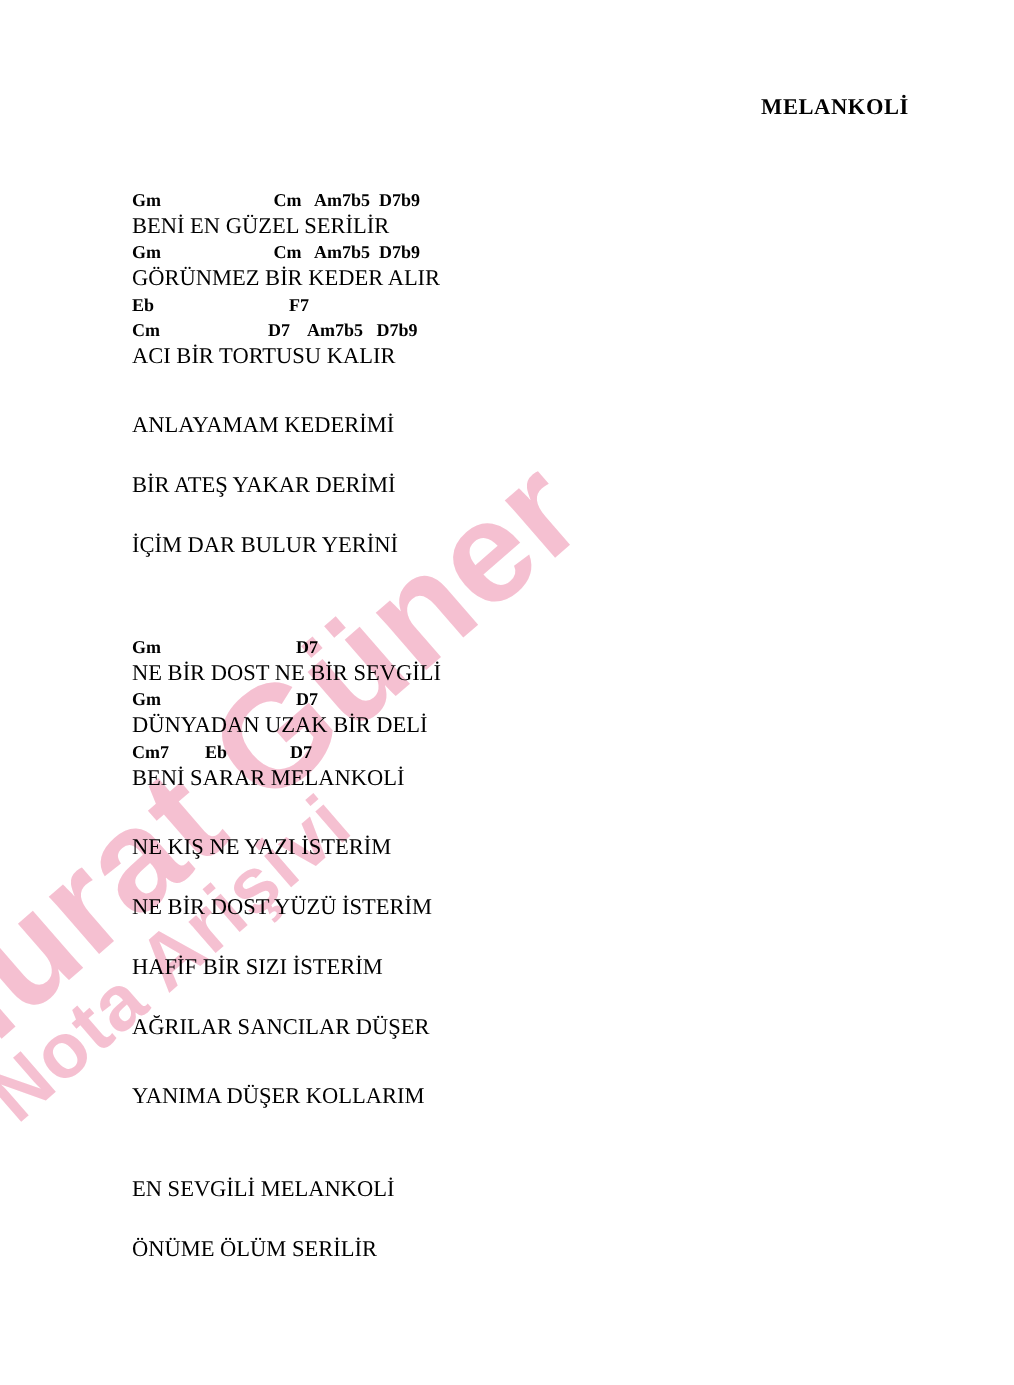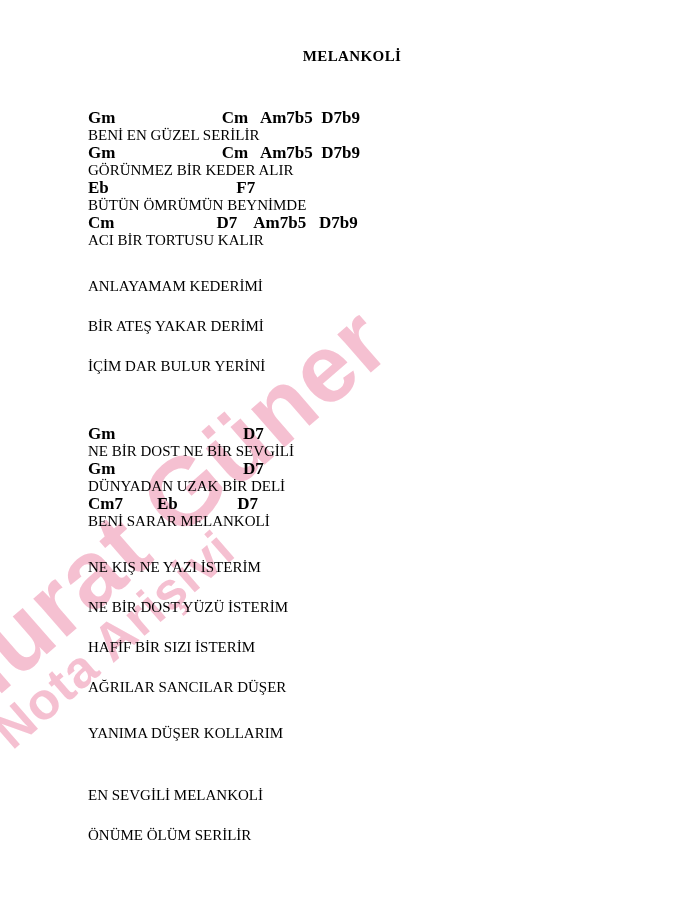--- a/index.html
+++ b/index.html
@@ -57,34 +57,34 @@
     transform: rotate(-41deg);
     letter-spacing: 1px;
   }
 
   .content {
     position: relative;
     z-index: 10;
   }
 
   .doc-title {
-    text-align: center;
+    text-align: right;
     font-weight: bold;
     font-size: 15px;
     letter-spacing: 0.4px;
-    margin: 0 0 0 0;
+    margin: 16px 0 0 0;
     padding-left: 10px;
   }
 
   .spacer-lg { height: 44px; }
   .spacer-md { height: 28px; }
 
   .chords {
     font-weight: bold;
-    font-size: 17px;
+    font-size: 12px;
     line-height: 17px;
     white-space: pre;
     font-family: "Liberation Serif", serif;
   }
   .lyric {
     font-size: 15px;
     line-height: 18px;
     white-space: pre;
     font-family: "Liberation Serif", serif;
   }
@@ -108,21 +108,20 @@
     <div class="doc-title">MELANKOLİ</div>
 
     <div class="spacer-lg"></div>
 
     <div class="block">
       <div class="chords">Gm                         Cm   Am7b5  D7b9</div>
       <div class="lyric">BENİ EN GÜZEL SERİLİR</div>
       <div class="chords">Gm                         Cm   Am7b5  D7b9</div>
       <div class="lyric">GÖRÜNMEZ BİR KEDER ALIR</div>
       <div class="chords">Eb                              F7</div>
-      <div class="lyric">BÜTÜN ÖMRÜMÜN BEYNİMDE</div>
       <div class="chords">Cm                        D7    Am7b5   D7b9</div>
       <div class="lyric">ACI BİR TORTUSU KALIR</div>
     </div>
 
     <div class="spacer-md"></div>
 
     <div class="block">
       <div class="lyric">ANLAYAMAM KEDERİMİ</div>
       <div class="gap-line"></div>
       <div class="lyric">BİR ATEŞ YAKAR DERİMİ</div>

